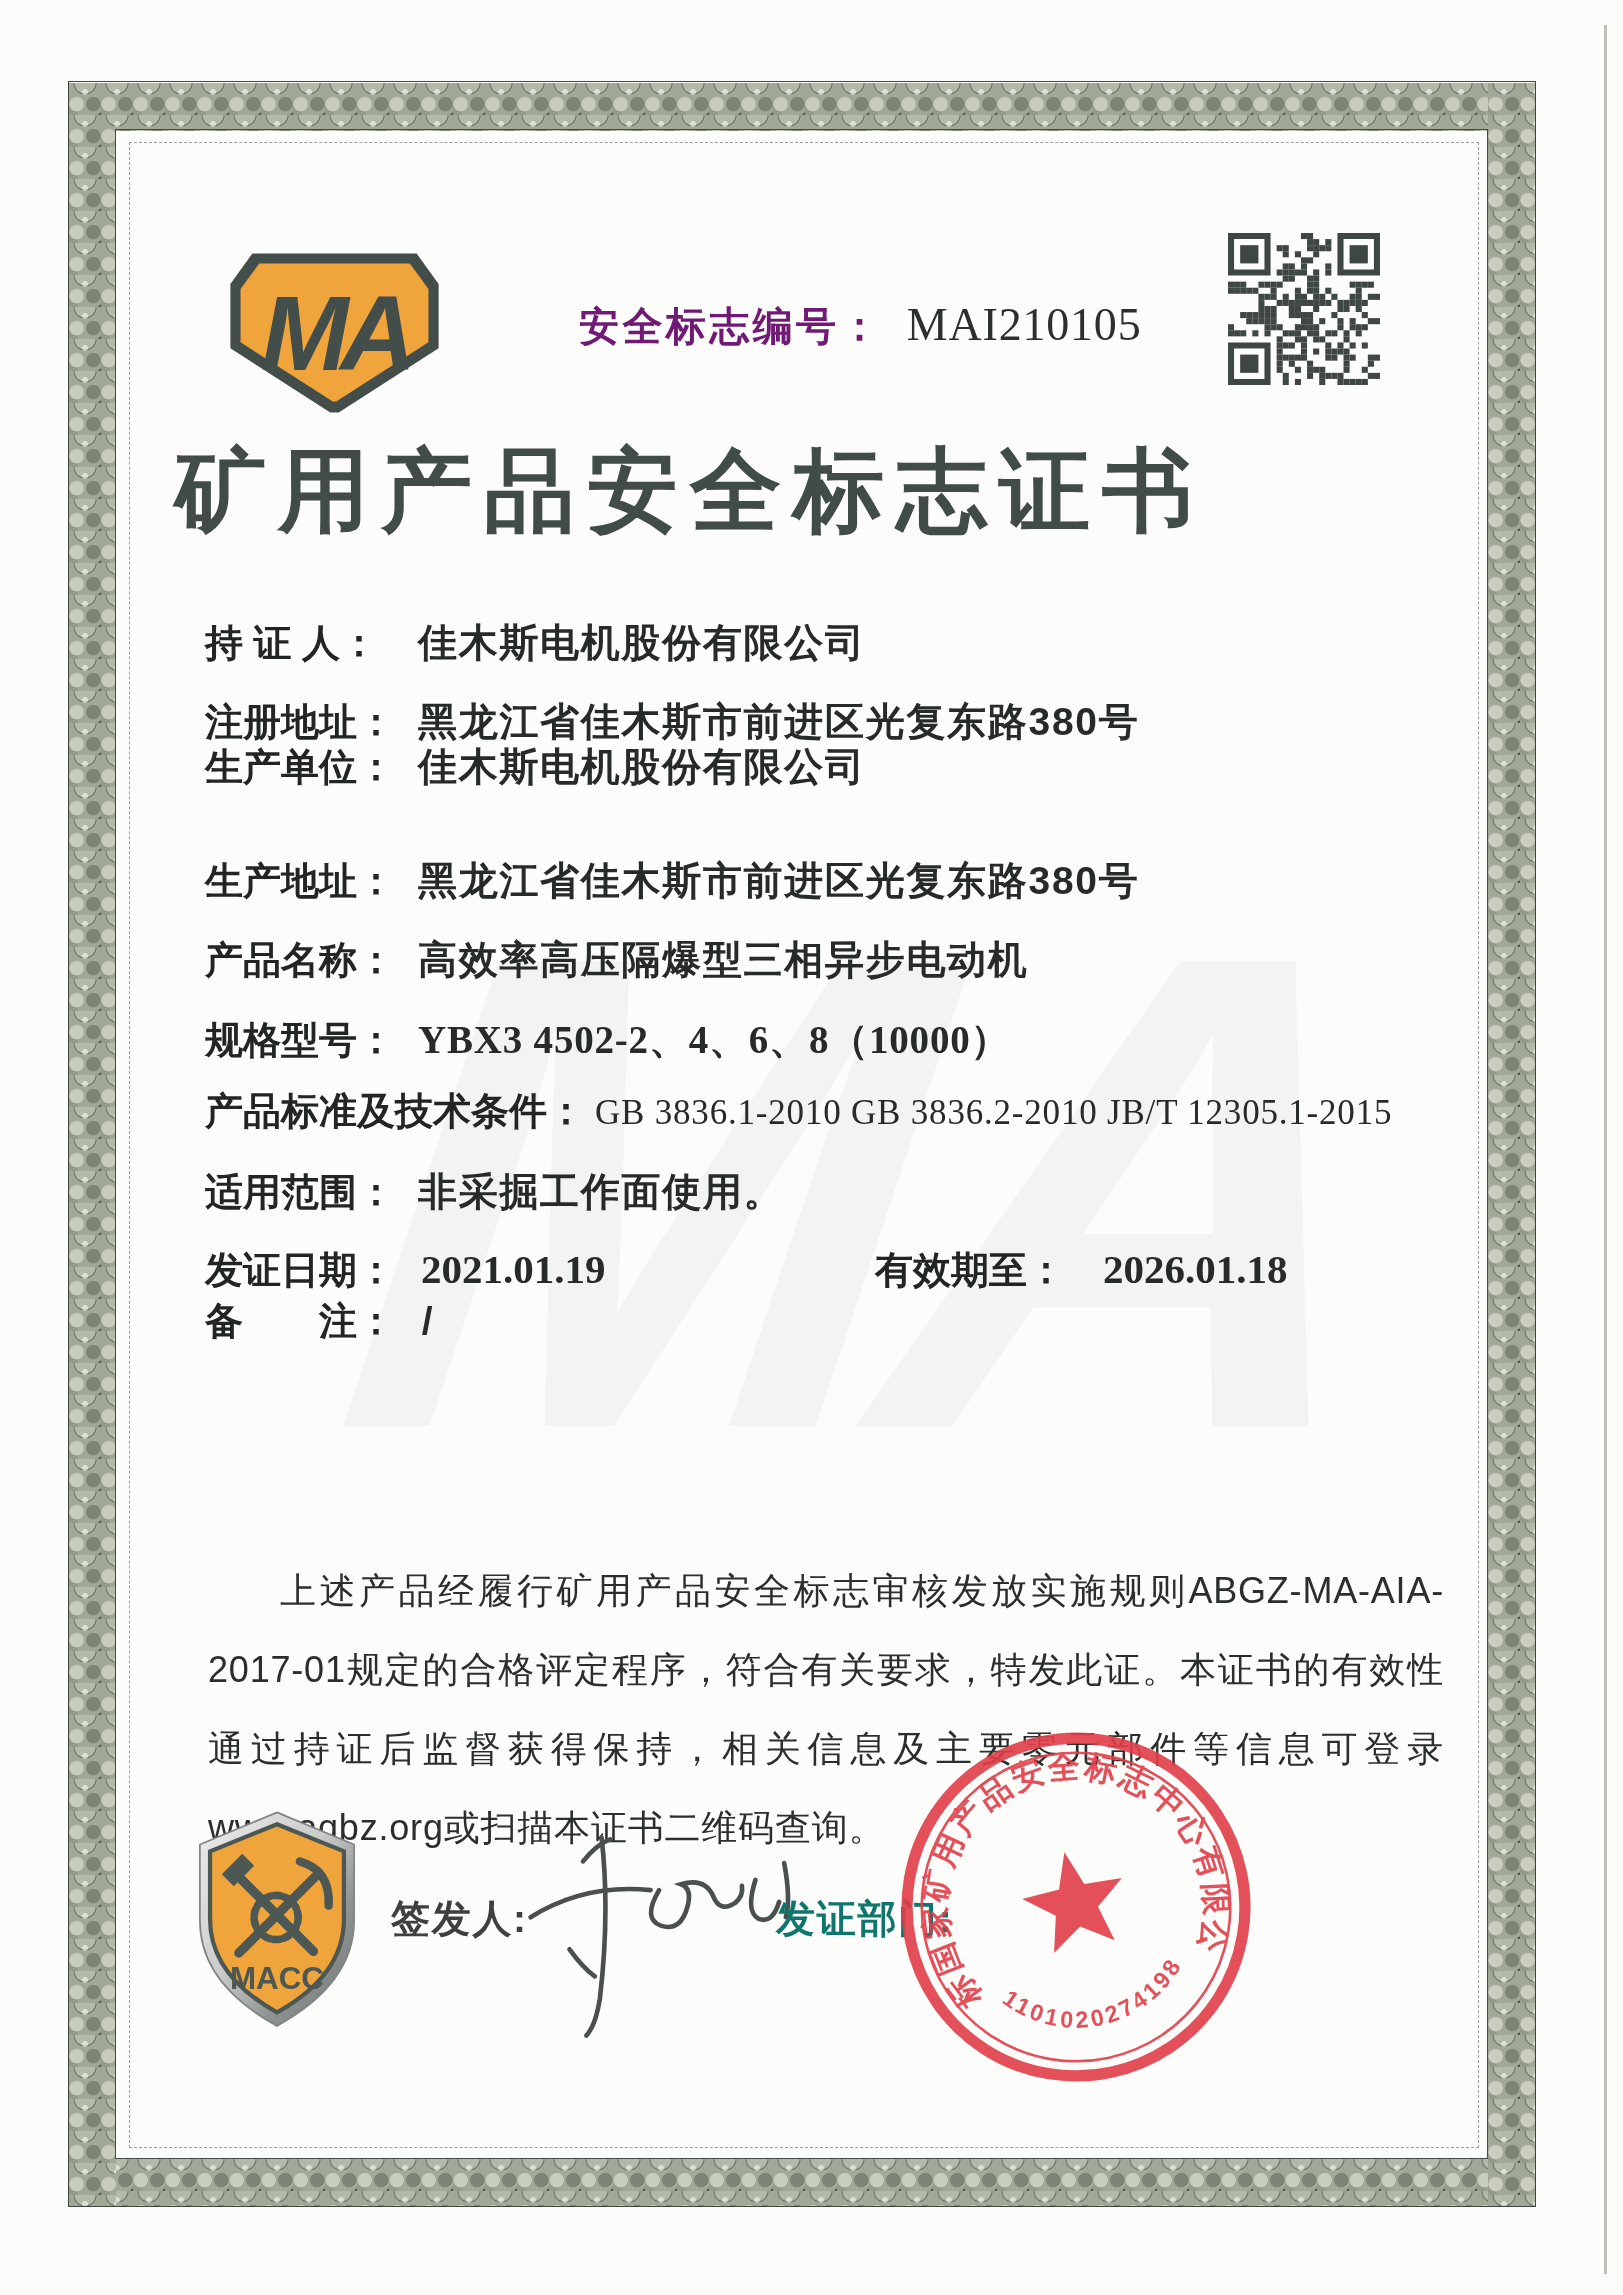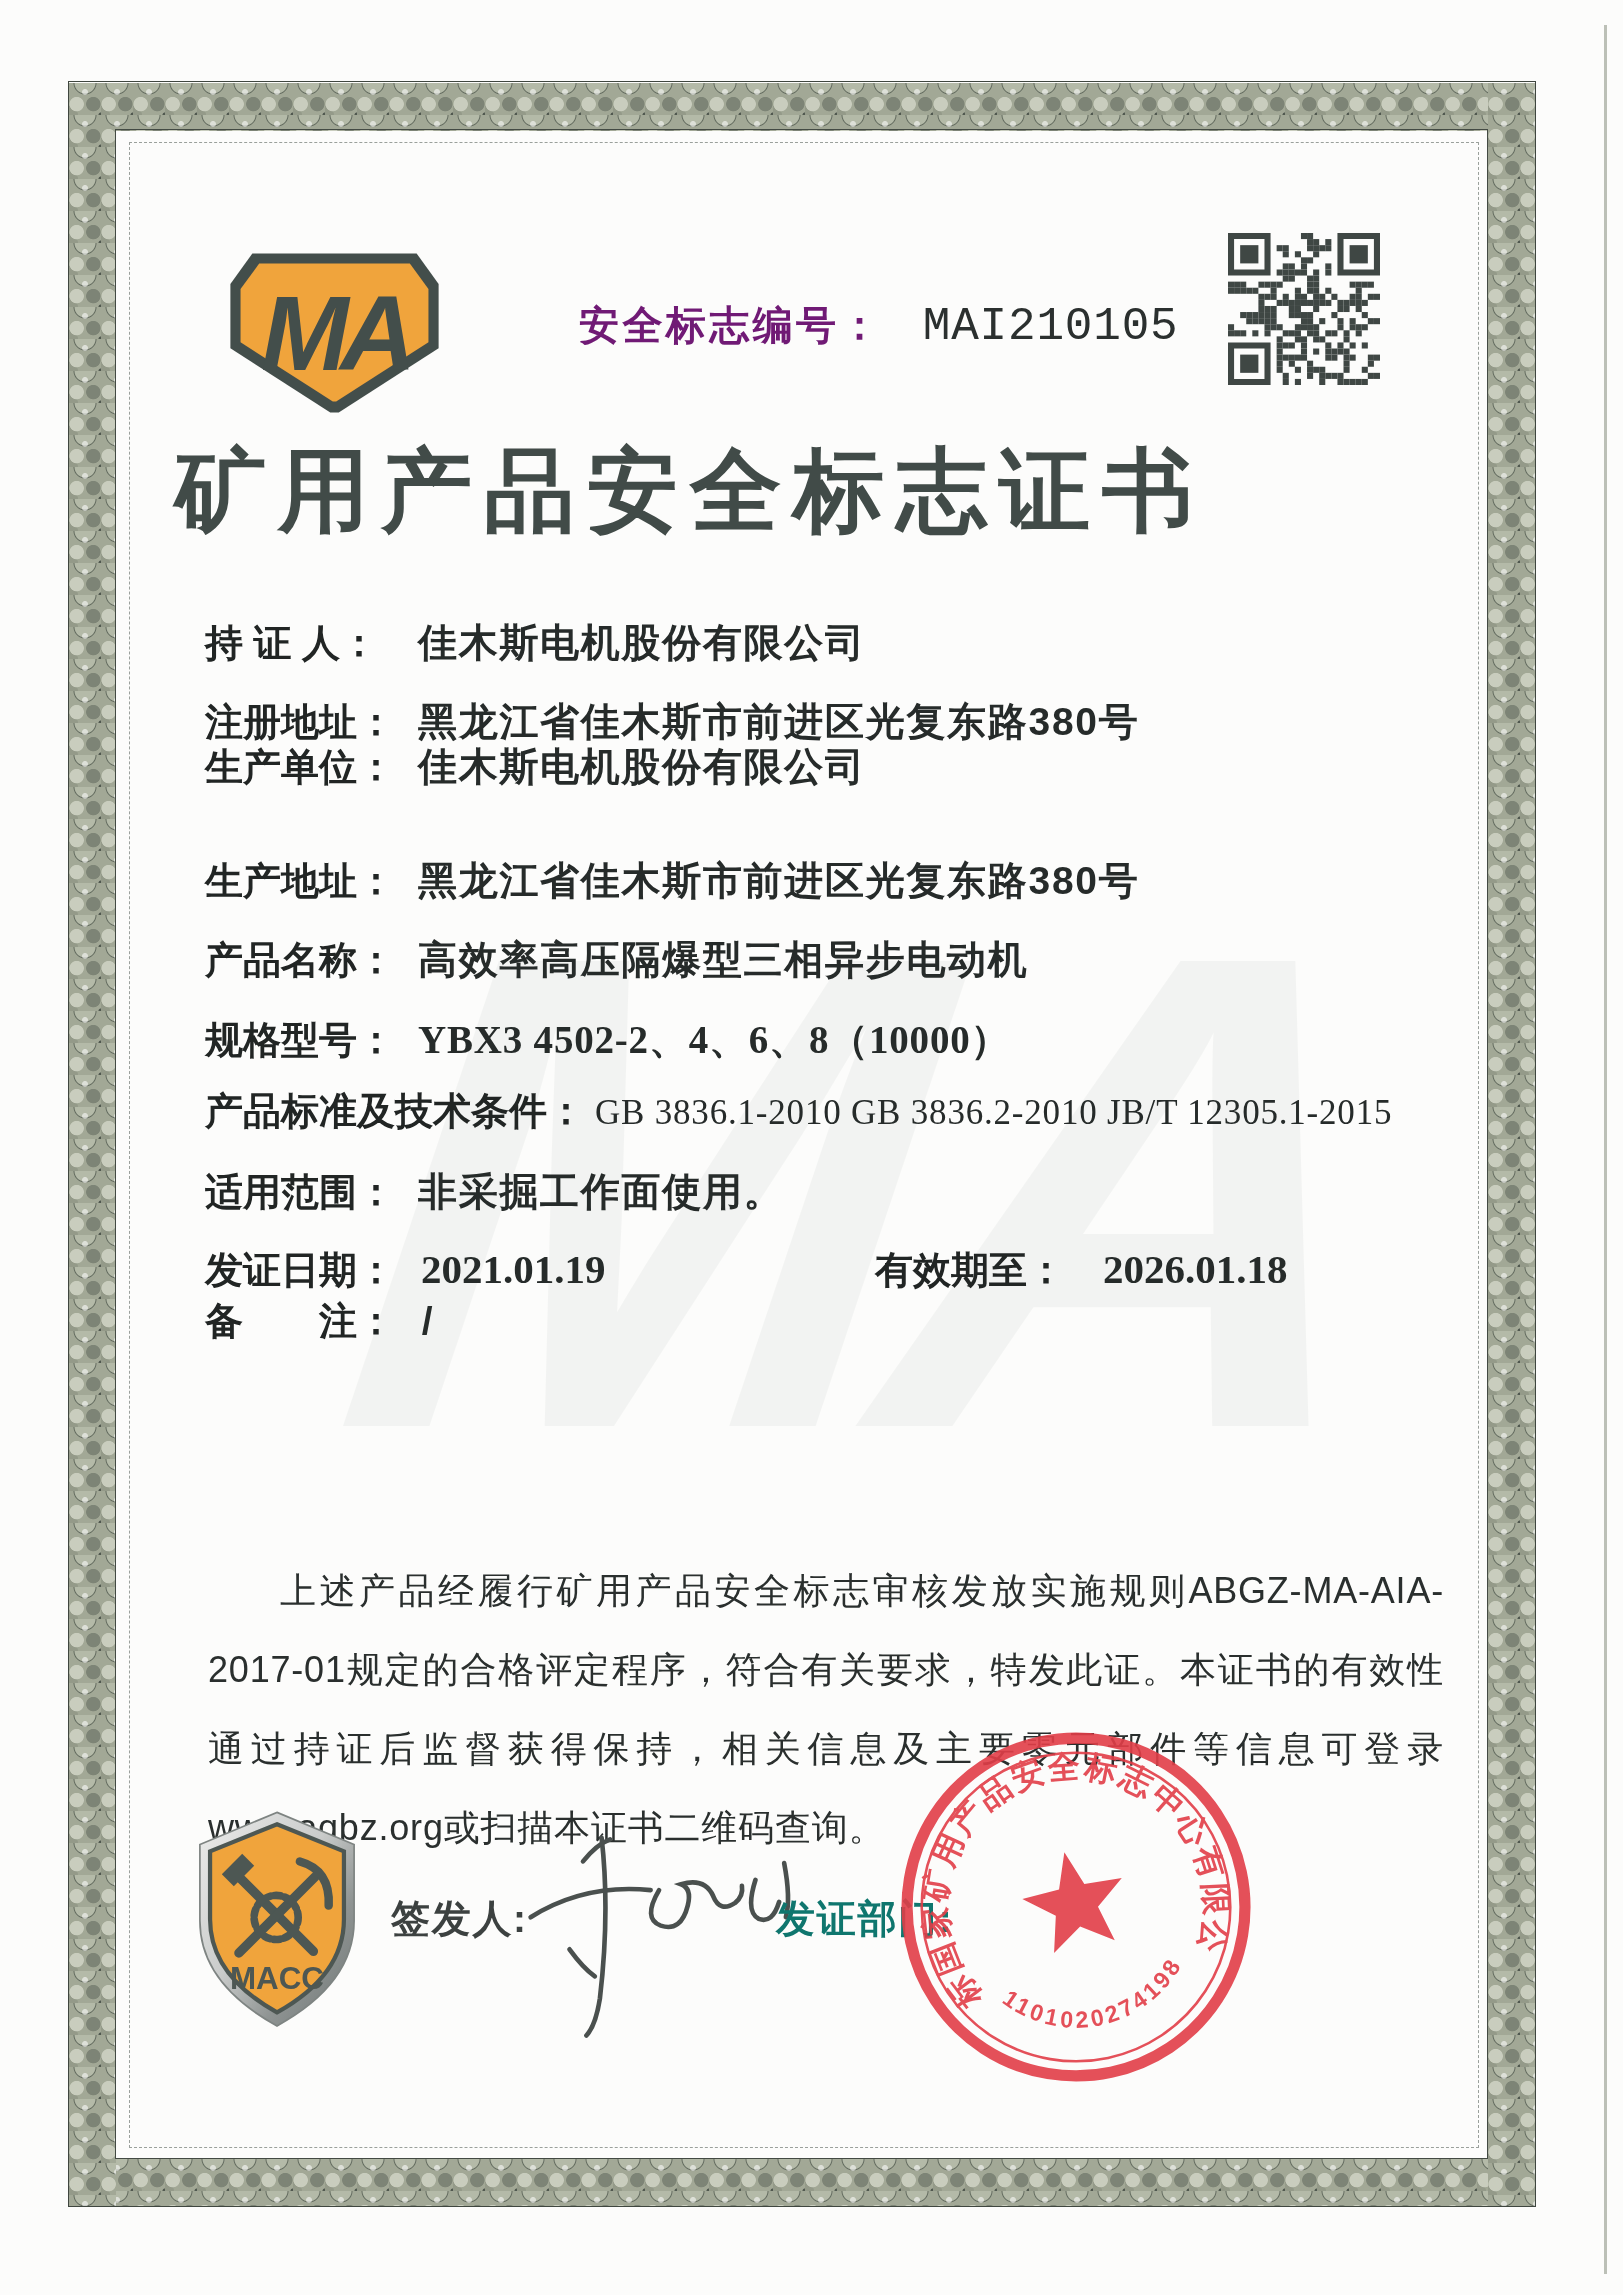--- a/index.html
+++ b/index.html
@@ -27,21 +27,21 @@
 
   
   .watermark{position:absolute;left:364px;top:854px;font-size:676px;line-height:1;
     font-weight:bold;font-style:italic;font-family:"Liberation Sans",sans-serif;
     color:#5f6e67;opacity:.055;letter-spacing:-25px;transform:skewX(-8deg);user-select:none;}
 
   
   .ma-logo{position:absolute;left:227px;top:250px;width:215px;height:166px;}
   .safety-line{position:absolute;left:579px;top:298px;display:flex;align-items:baseline;}
   .safety-label{font-size:40px;font-weight:bold;color:#701a75;letter-spacing:3.4px;}
-  .safety-number{font-size:46px;font-family:Liberation Mono, monospace;color:#2b302f;margin-left:40px;letter-spacing:0.8px;}
+  .safety-number{font-size:46px;font-family:Liberation Serif, serif;color:#2b302f;margin-left:24px;letter-spacing:0.8px;}
   .qr{position:absolute;left:1228px;top:233px;width:152px;height:152px;}
 
   .cert-title{position:absolute;left:69px;top:430px;width:1242px;text-align:center;
     font-family:"Liberation Serif",serif;font-weight:bold;font-size:91px;color:#414b48;
     letter-spacing:12px;}
 
   
   .rows{position:absolute;left:205px;top:0;width:1268px;}
   .f-row{position:absolute;left:0;white-space:nowrap;}
   .f-label{display:inline-block;width:213px;font-weight:bold;font-size:38px;color:#20252

